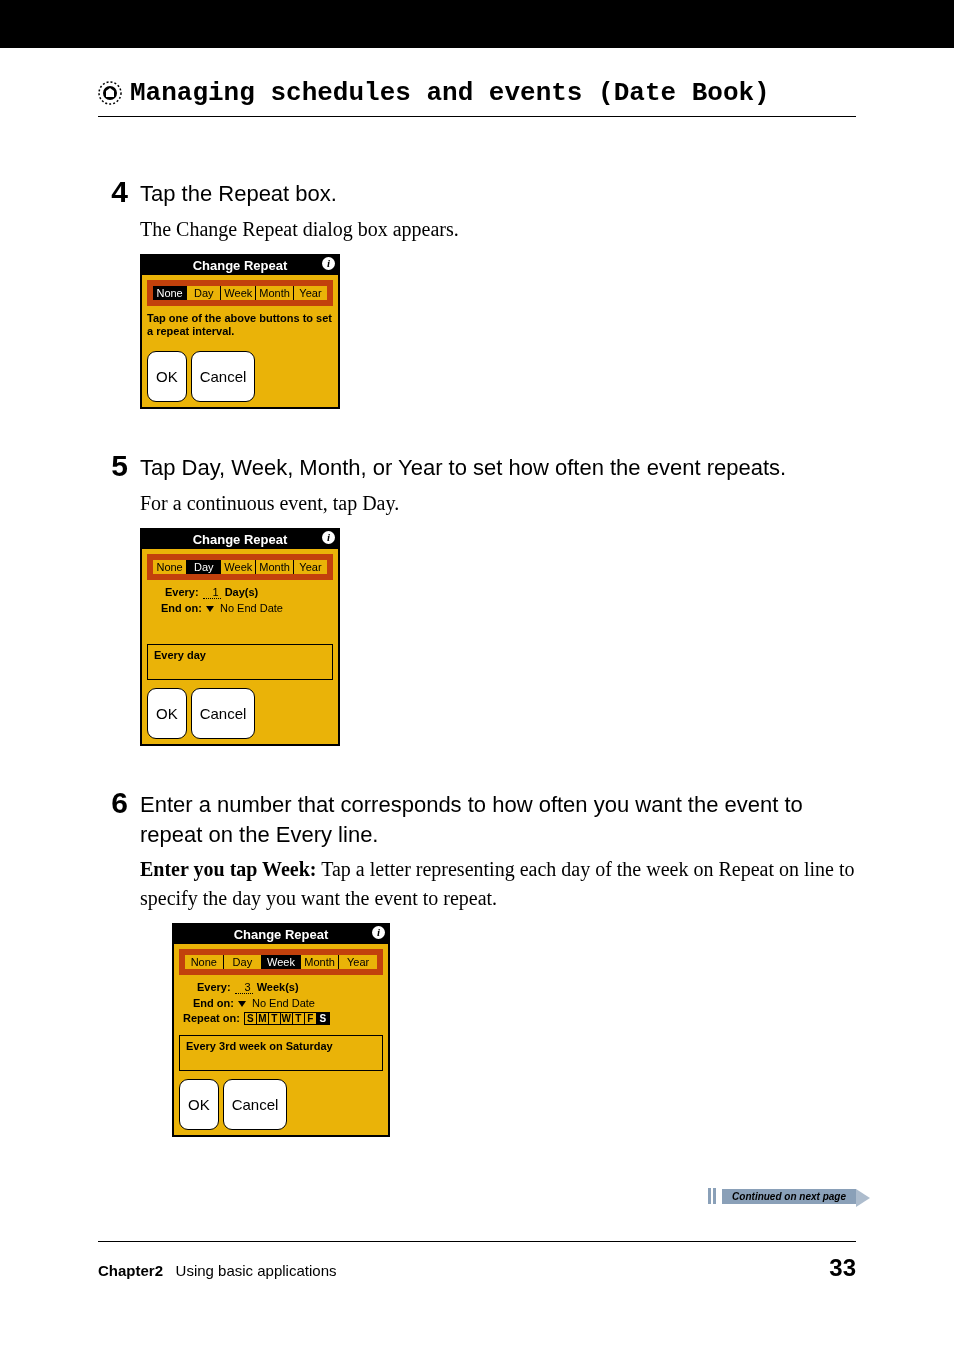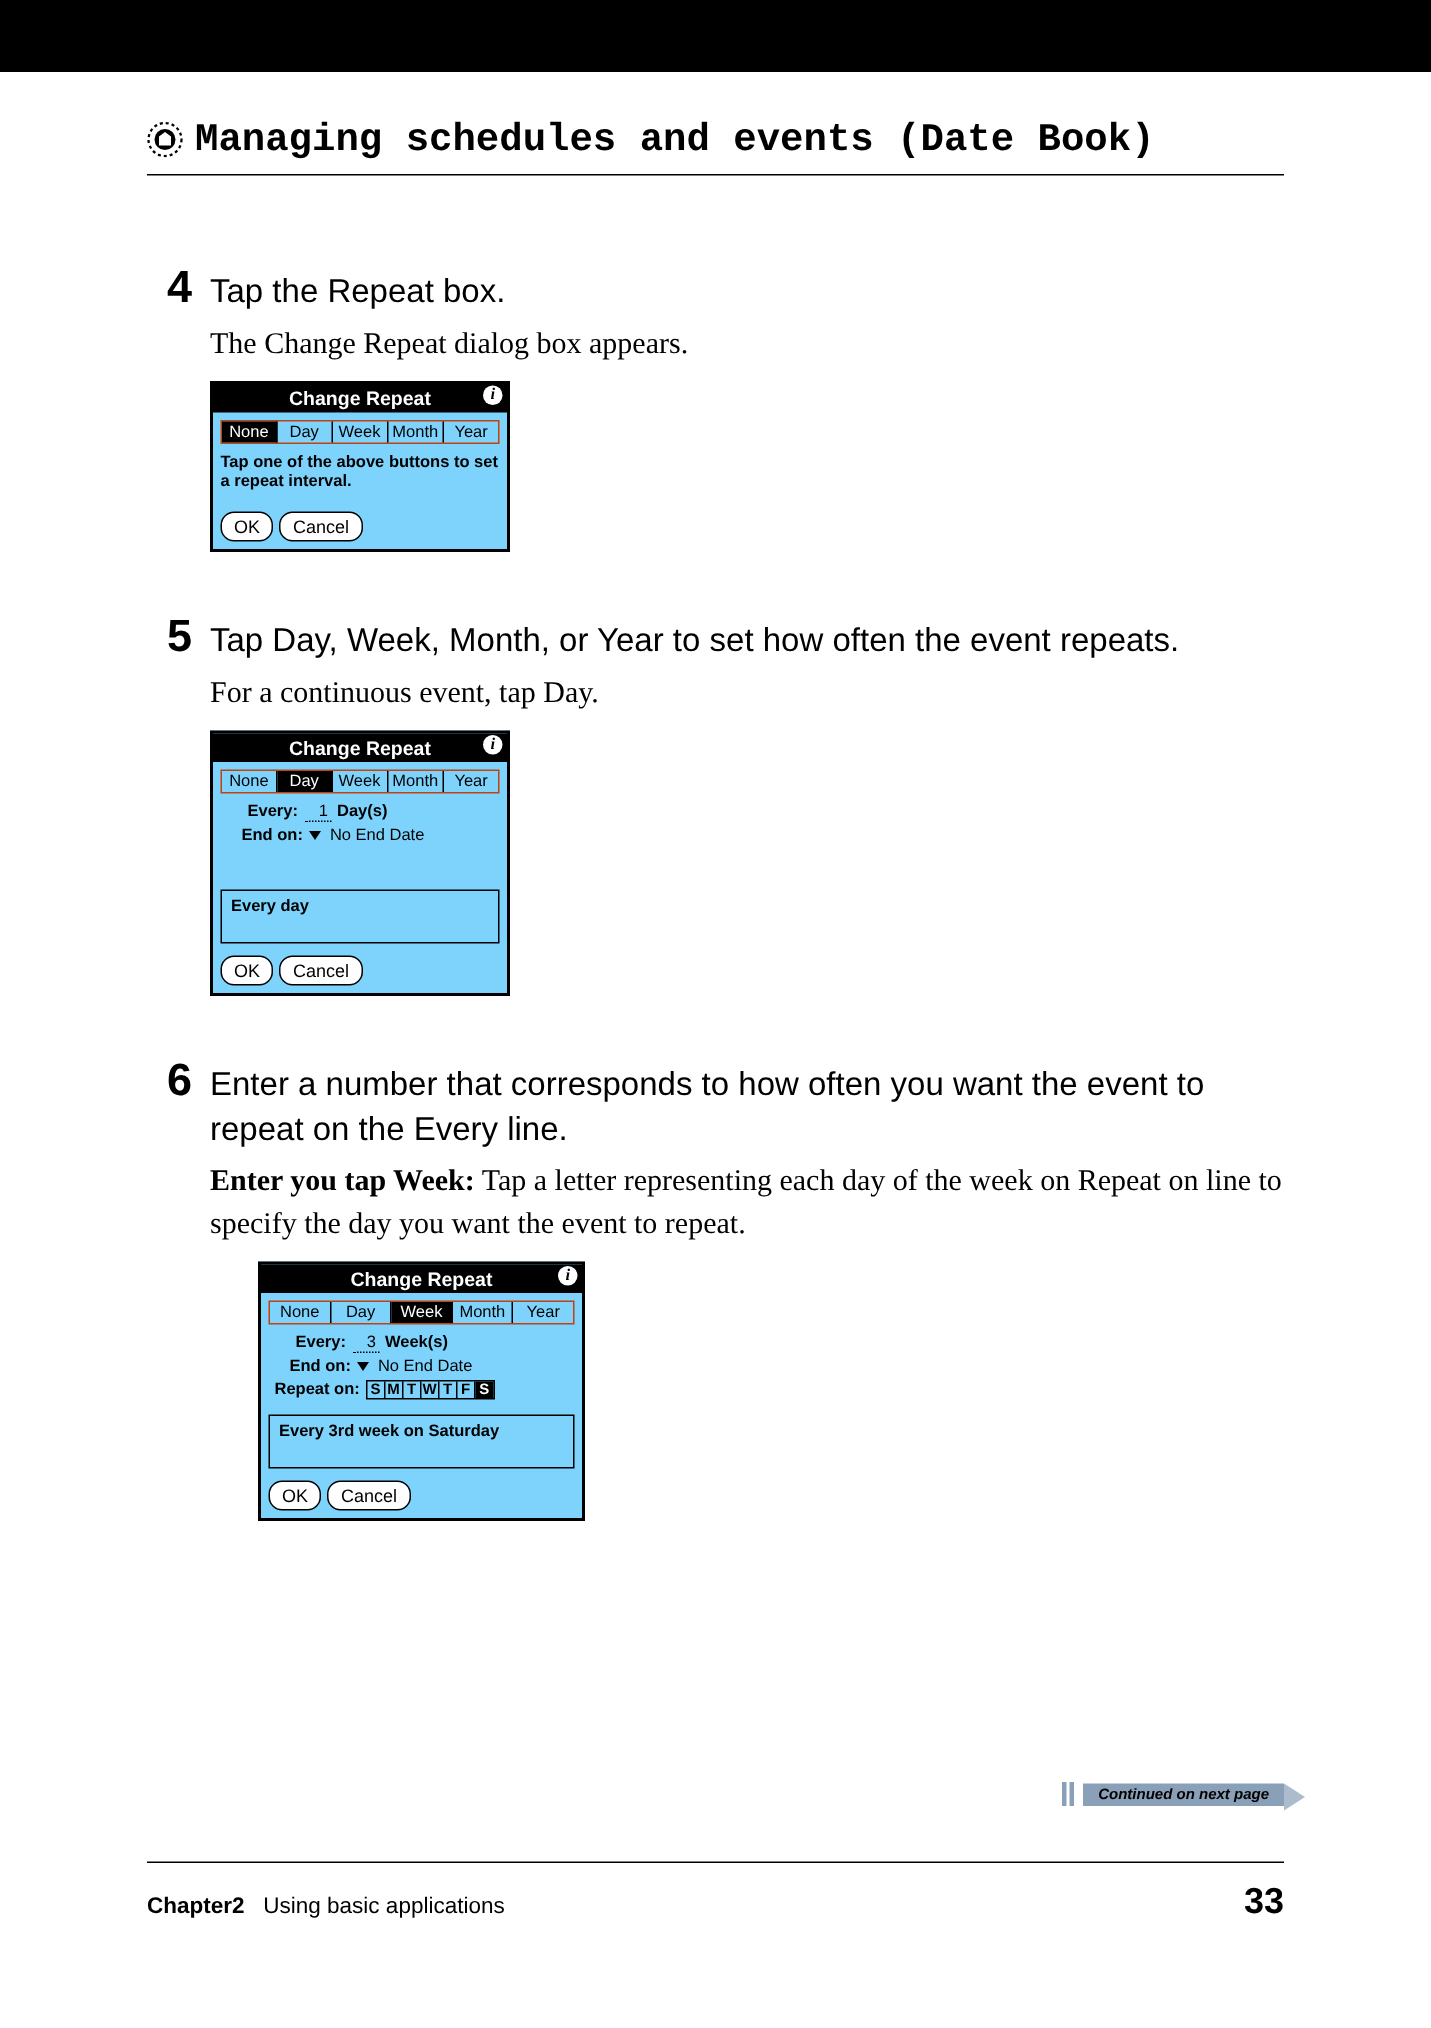--- a/index.html
+++ b/index.html
@@ -62,21 +62,21 @@
   }
   .step-desc {
     font-size: 20px;
     margin-bottom: 10px;
     line-height: 1.45;
   }
   .step-desc .bold { font-weight: bold; }
   
   .dialog {
     border: 2px solid #000;
-    background: #7dd3fc;
+    background: #eab308;
     font-family: Arial, Helvetica, sans-serif;
     margin: 6px 0 18px 0;
   }
   .dialog.d1 { width: 200px; }
   .dialog.d3 { width: 218px; margin-left: 32px; }
   .dlg-title {
     background: #000;
     color: #fff;
     font-weight: bold;
     font-size: 13px;
@@ -98,21 +98,21 @@
     line-height: 13px;
     text-align: center;
     font-style: italic;
     font-family: Georgia, serif;
   }
   .dlg-body {
     padding: 5px 5px 4px 5px;
   }
   .tab-row {
     display: flex;
-    border: 1px solid #c2410c;
+    border: 6px solid #c2410c;
     margin-bottom: 6px;
   }
   .tab {
     font-size: 11px;
     padding: 1px 3px;
     border-right: 1px solid #000;
     flex: 1;
     text-align: center;
   }
   .tab:last-child { border-right: none; }
@@ -175,22 +175,22 @@
     margin-top: 12px;
   }
   .dlg-buttons {
     display: flex;
     gap: 4px;
     padding: 4px 5px 5px 5px;
   }
   .dlg-btn {
     border: 1px solid #000;
     border-radius: 9px;
-    font-size: 12px;
-    padding: 2px 8px;
+    font-size: 15px;
+    padding: 16px 8px;
     background: #fff;
   }
   .continued-wrap {
     position: absolute;
     right: 98px;
     bottom: 148px;
     display: flex;
     align-items: center;
   }
   .continued-bars {

